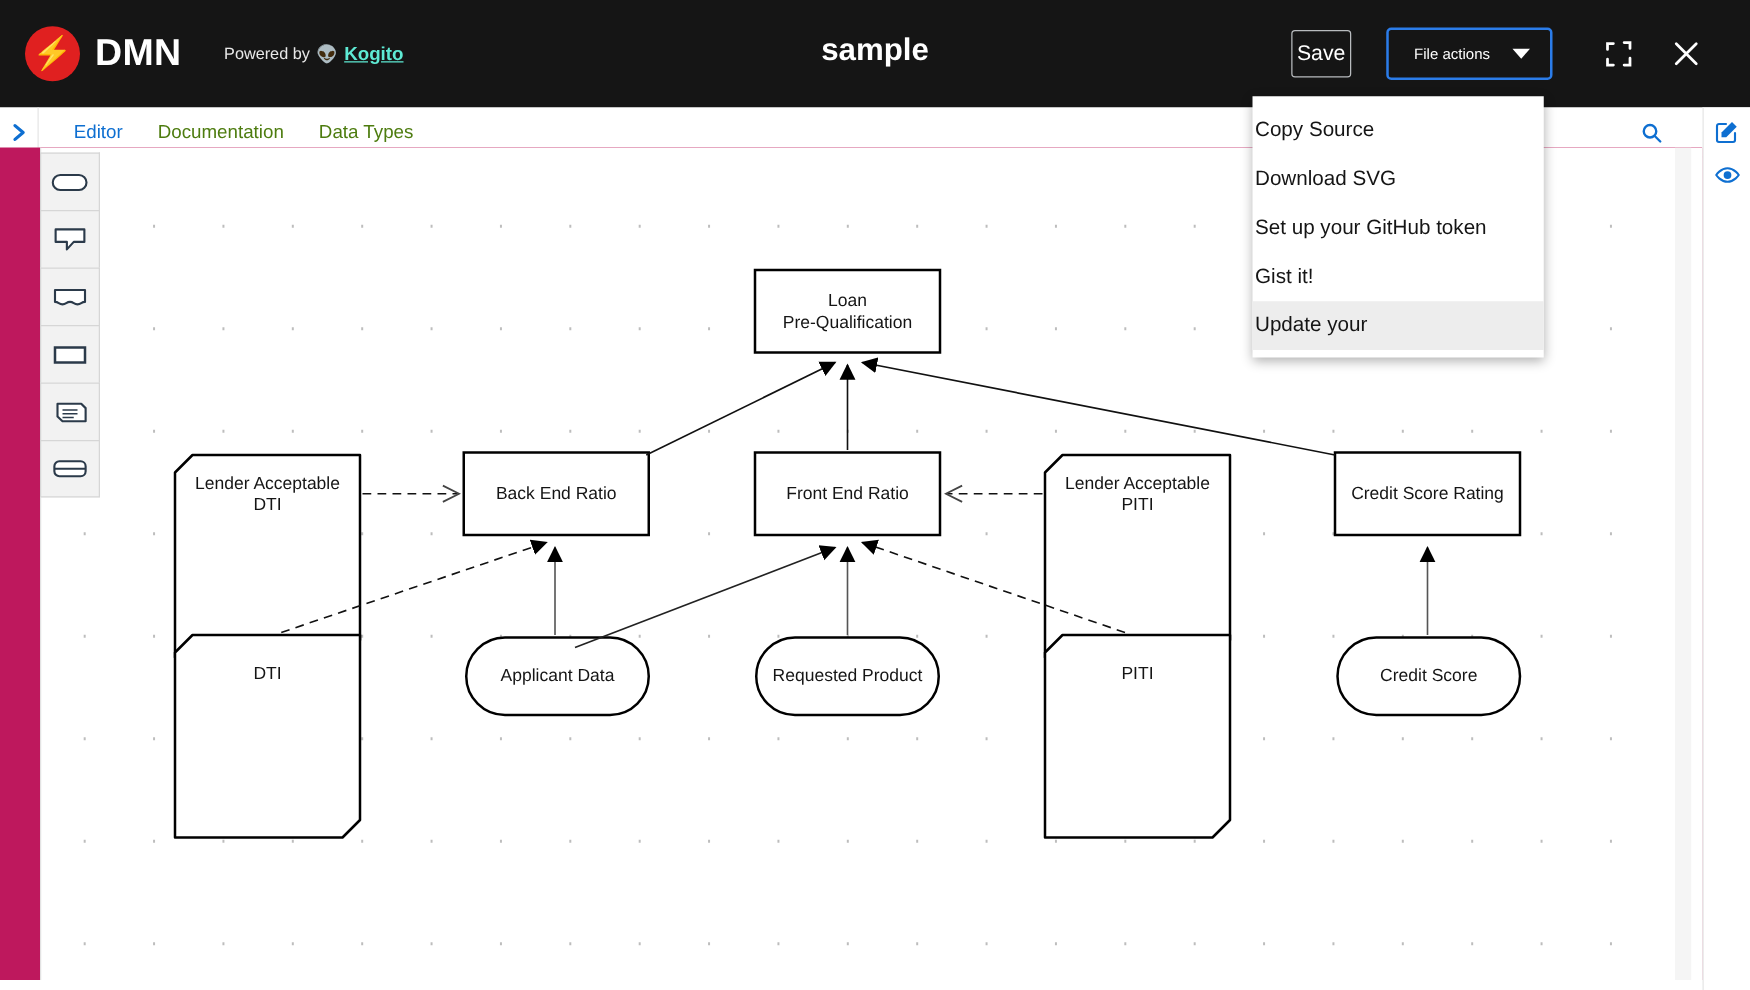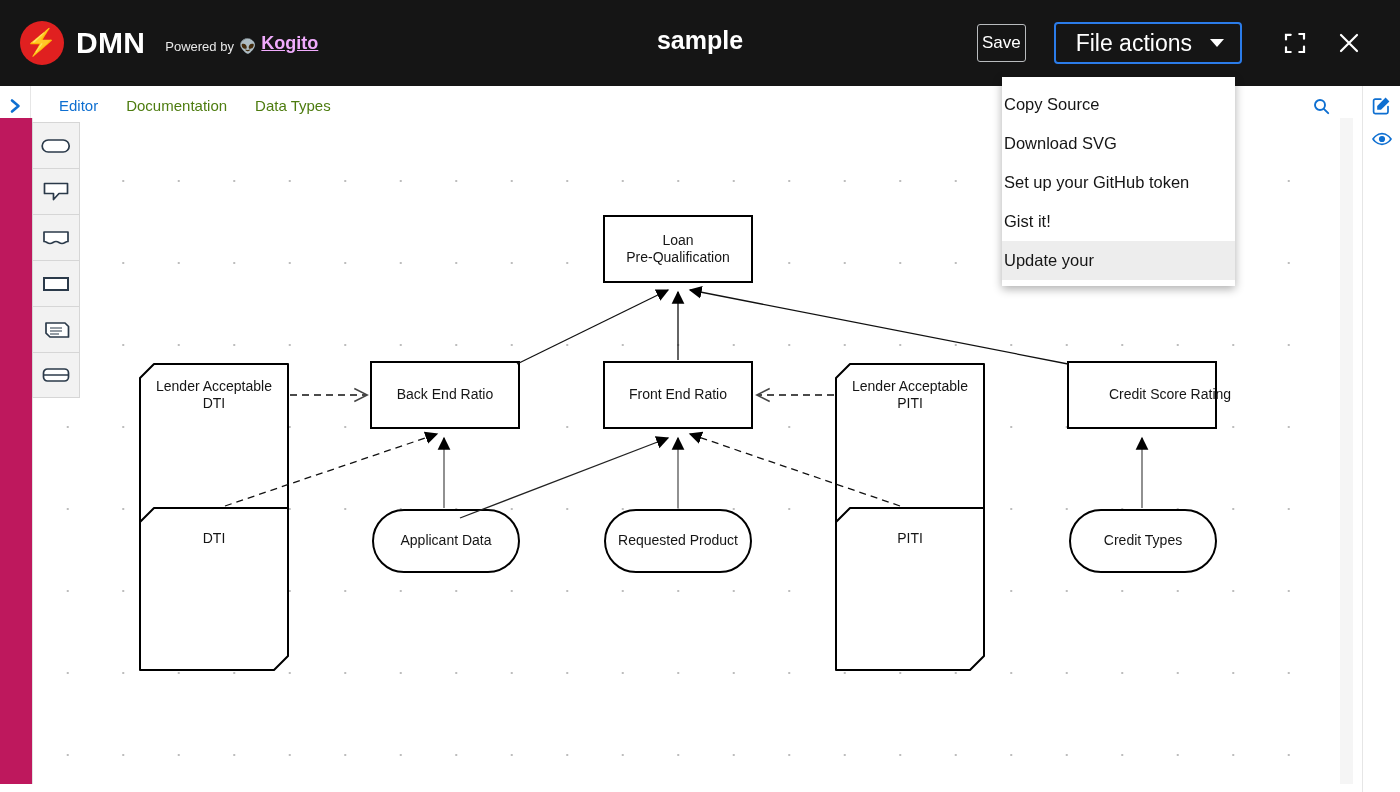--- a/index.html
+++ b/index.html
@@ -19,44 +19,44 @@
   .logo-circle {
     width: 44px; height: 44px; border-radius: 50%; background: #e02020;
     display: flex; align-items: center; justify-content: center;
   }
   .bolt { font-size: 26px; color: #fff; line-height: 1; margin-top: -2px; }
   .brand-name {
     color: #ffffff; font-size: 30px; font-weight: 700; margin-left: 12px;
     letter-spacing: .3px;
   }
   .powered {
-    color: #e8e8e8; font-size: 13px; margin-left: 20px;
-    display: flex; align-items: flex-end; gap: 5px; white-space: nowrap;
+    color: #e8e8e8; font-size: 13px; margin-left: 34px;
+    display: flex; align-items: flex-start; gap: 5px; white-space: nowrap;
   }
   .kogito-mascot { font-size: 14px; }
-  .kogito-name { font-weight: 700; font-size: 18px; color: #f0abfc; text-decoration: underline; }
+  .kogito-name { font-weight: 700; font-size: 15px; color: #5eead4; text-decoration: underline; }
 
   .doc-title {
     position: absolute; left: 0; right: 0; top: 26px; text-align: center;
     color: #ffffff; font-size: 25px; font-weight: 700; pointer-events: none;
   }
 
   .top-actions {
     position: absolute; right: 0; top: 0; height: 86px;
     display: flex; align-items: center; gap: 0;
   }
   .btn-save {
     height: 38px; padding: 0 4px; background: transparent; color: #fff;
     border: 1px solid #b8bbbe; border-radius: 3px; font-size: 17px;
     cursor: pointer; font-family: inherit;
   }
   .fileactions-wrap { position: relative; margin-left: 28px; }
   .btn-fileactions {
     height: 42px; padding: 0 16px 0 20px; background: #151515; color: #fff;
-    border: 2px solid #2b7ce9; border-radius: 4px; font-size: 23px;
+    border: 2px solid #2b7ce9; border-radius: 4px; font-size: 12px;
     display: flex; align-items: center; gap: 18px; cursor: pointer;
     font-family: inherit;
   }
   .caret { width: 0; height: 0; border-left: 7px solid transparent;
            border-right: 7px solid transparent; border-top: 8px solid #fff; }
   .icon-btn {
     width: 46px; height: 46px; display: flex; align-items: center;
     justify-content: center; cursor: pointer; color: #fff;
   }
   .icon-btn.fs { margin-left: 30px; }
@@ -363,21 +363,21 @@
 
       <div class="dnode" style="left:604px; top:98px; width:148px; height:66px;">
         <span>Loan<br>Pre-Qualification</span>
       </div>
       <div class="dnode" style="left:371px; top:244px; width:148px; height:66px;">
         <span>Back End Ratio</span>
       </div>
       <div class="dnode" style="left:604px; top:244px; width:148px; height:66px;">
         <span>Front End Ratio</span>
       </div>
-      <div class="dnode" style="left:1068px; top:244px; width:148px; height:66px;margin-left:28px;">
+      <div class="dnode" style="left:1068px; top:244px; width:148px; height:66px;">
         <span>Credit Score Rating</span>
       </div>
       <div class="dnode" style="left:140px; top:246px; width:148px; height:62px;">
         <span>Lender Acceptable<br>DTI</span>
       </div>
       <div class="dnode" style="left:836px; top:246px; width:148px; height:62px;">
         <span>Lender Acceptable<br>PITI</span>
       </div>
       <div class="dnode" style="left:140px; top:390px; width:148px; height:62px;">
         <span>DTI</span>
@@ -385,17 +385,17 @@
       <div class="dnode" style="left:836px; top:390px; width:148px; height:62px;">
         <span>PITI</span>
       </div>
       <div class="dnode" style="left:605px; top:392px; width:146px; height:62px;">
         <span>Requested Product</span>
       </div>
       <div class="dnode" style="left:373px; top:392px; width:146px; height:62px;">
         <span>Applicant Data</span>
       </div>
       <div class="dnode" style="left:1070px; top:392px; width:146px; height:62px;">
-        <span>Credit Types</span>
+        <span>Credit Score</span>
       </div>
     </div>
   </div>
 </div>
 
 </body></html>

